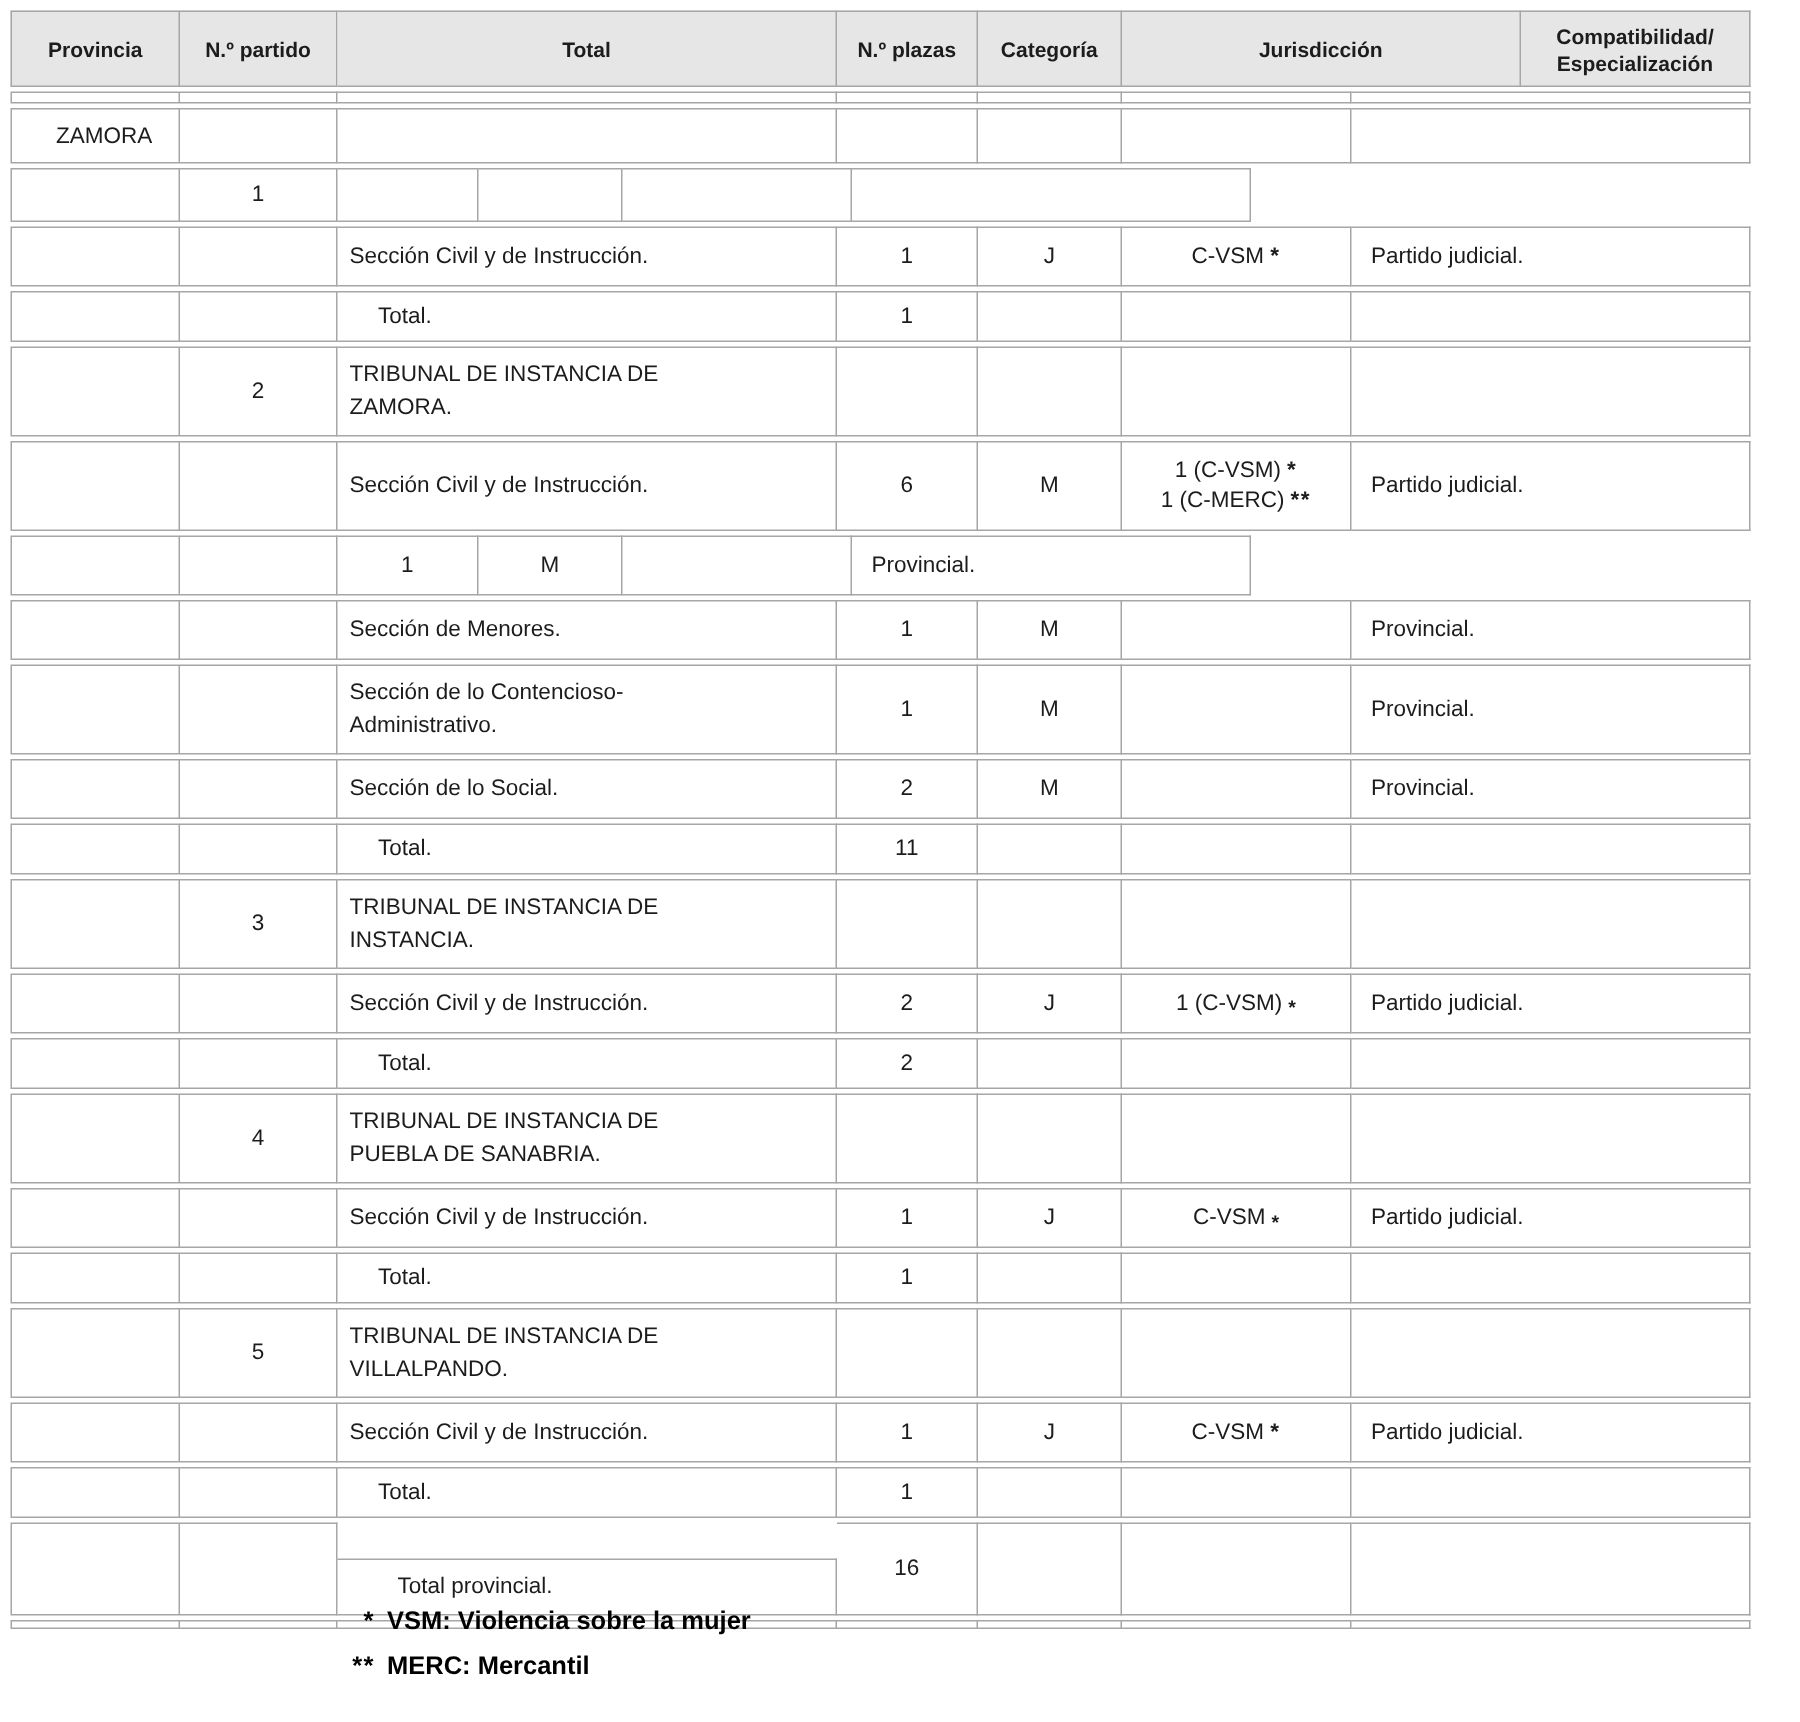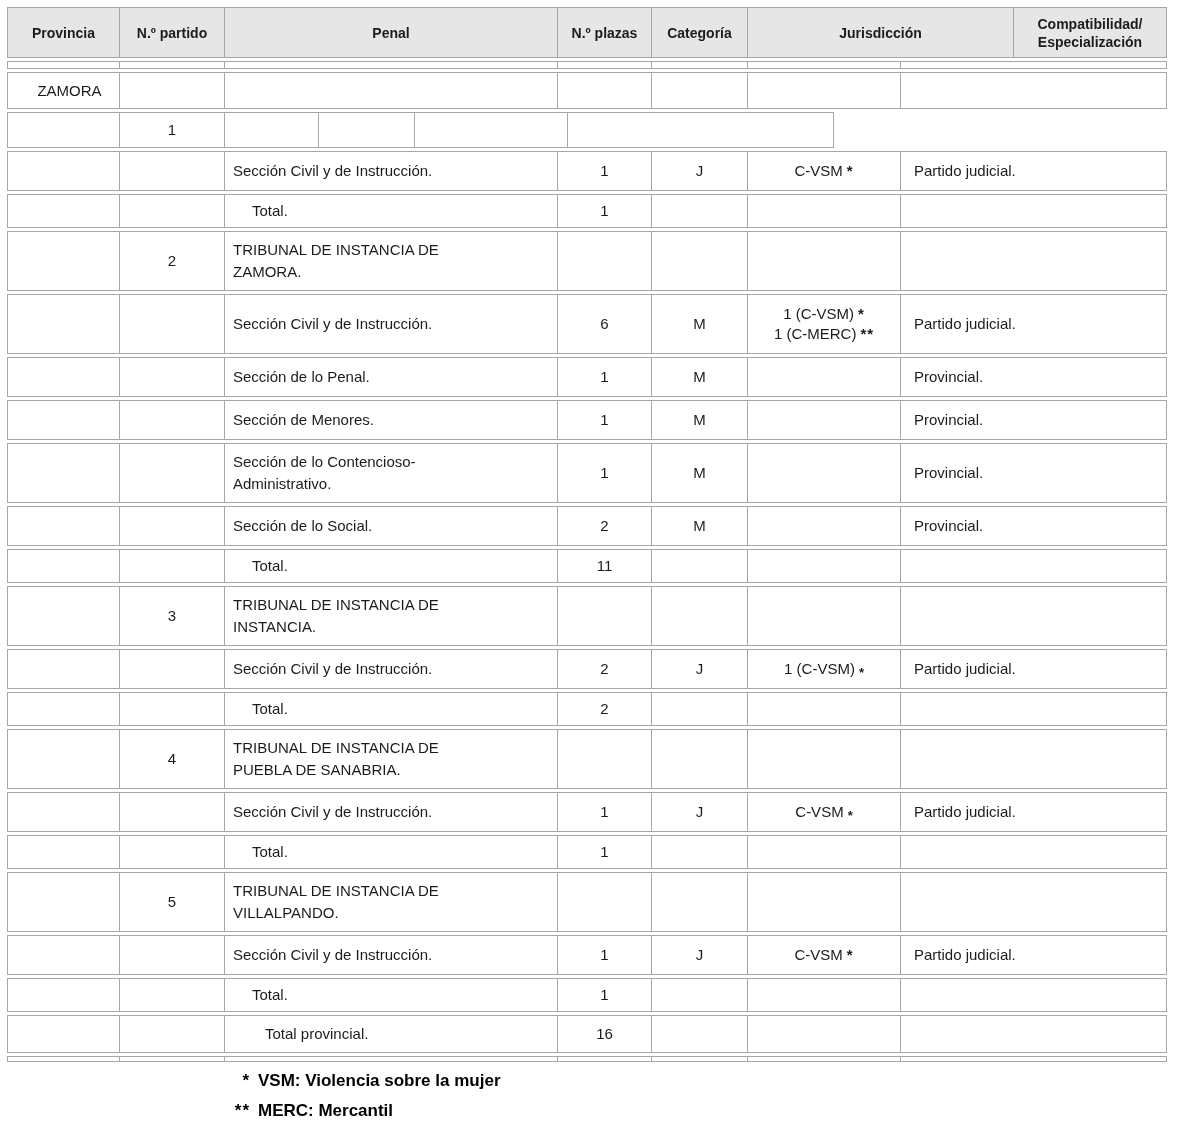--- a/index.html
+++ b/index.html
@@ -49,21 +49,21 @@
   .trow.province .cell{min-height:37px;padding-left:12px;}
   .trow.tribunal .cell{min-height:36px;}
   .trow.seccion .cell{min-height:40px;}
   .trow.total .cell{min-height:34px;}
   .trow.total_provincial .cell{min-height:38px;}
   .trow.tall .cell{min-height:60px;}
 
   
   .trow.tribunal .c3{text-transform:none;}
   .trow.total .c3{padding-left:27px;}
-  .trow.total_provincial .c3{padding-left:40px;}
+  .trow.total_provincial .c3{padding-left:40px;margin-top:24px;}
 
   
   .marker{font-weight:bold;margin-left:4px;letter-spacing:1px;}
   .marker.low{position:relative;top:3px;font-size:13px;letter-spacing:0;}
 
   
   .footnotes{
     position:absolute;left:150px;top:1066px;
     font-weight:bold;font-size:17px;line-height:30px;color:#000000;
   }
@@ -71,21 +71,21 @@
   .fmarker{width:100px;text-align:right;margin-right:8px;letter-spacing:1px;}
 </style>
 </head>
 <body>
 
 <div class="page">
   <div class="tablewrap">
     <div class="trow thead">
       <div class="cell c1">Provincia</div>
       <div class="cell c2">N.º partido</div>
-      <div class="cell c3">Penal</div>
+      <div class="cell c3">Total</div>
       <div class="cell c4">N.º plazas</div>
       <div class="cell c5">Categoría</div>
       <div class="cell c7">Jurisdicción</div>
       <div class="cell c6">Compatibilidad/
 Especialización</div>
     </div>
     <div id="tbody">
         <div class="trow spacer">
           <div class="cell c1"></div>
           <div class="cell c2"></div>
@@ -158,23 +158,20 @@
           <div class="cell c5">M</div>
           <div class="cell c6">
             <div><span>1 (C-VSM)</span><span class="marker raised">*</span></div>
             <div><span>1 (C-MERC)</span><span class="marker raised">**</span></div>
           </div>
           <div class="cell c7">Partido judicial.</div>
         </div>
         <div class="trow seccion">
           <div class="cell c1"></div>
           <div class="cell c2"></div>
-          <div class="cell c3">
-            <div>Sección de lo Penal.</div>
-          </div>
           <div class="cell c4">1</div>
           <div class="cell c5">M</div>
           <div class="cell c6"></div>
           <div class="cell c7">Provincial.</div>
         </div>
         <div class="trow seccion">
           <div class="cell c1"></div>
           <div class="cell c2"></div>
           <div class="cell c3">
             <div>Sección de Menores.</div>

